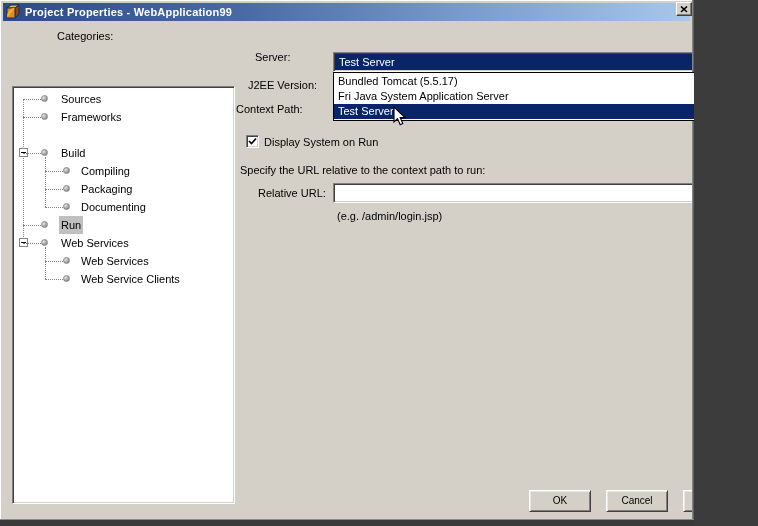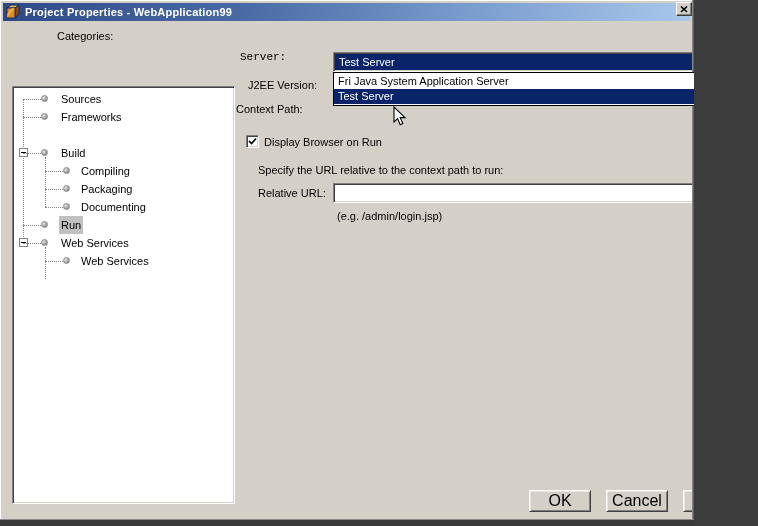--- a/index.html
+++ b/index.html
@@ -74,21 +74,21 @@
   .expand-box .minus {
     position:absolute; left:1px; top:3px; width:5px; height:1px; background:#000;
   }
   .v-dot { position:absolute; width:0; border-left:1px dotted #848484; }
   #vline-root { left:8px; top:10px; height:144px; }
   #vline-build { left:30px; top:68px; height:50px; }
   #vline-ws { left:30px; top:158px; height:32px; }
 
   
   .fld-label { position:absolute; white-space:nowrap; }
-  #server-label { left:240px; top:51px;font-family:Liberation Mono, monospace; }
+  #server-label { left:255px; top:51px; }
   #j2ee-label { left:248px; top:79px; }
   #context-label { left:236px; top:103px;text-align:center; }
 
   .combo {
     position:absolute; left:333px; top:52px; width:411px; height:20px;
     background:#0a246a;
     border:1px solid; border-color:#808080 #ffffff #ffffff #808080;
     box-shadow: inset 1px 1px 0 #404040, inset -1px -1px 0 #d4d0c8;
   }
   .combo-value {
@@ -114,39 +114,39 @@
   .dropdown-item.highlighted { background:#0a246a; color:#fff; }
 
   .checkbox {
     position:absolute; left:246px; top:135px; width:13px; height:13px;
     background:#fff;
     border:1px solid; border-color:#808080 #ffffff #ffffff #808080;
     box-shadow: inset 1px 1px 0 #404040, inset -1px -1px 0 #d4d0c8;
   }
   .checkbox svg { position:absolute; left:1px; top:1px; }
   #display-browser-label { left:264px; top:136px; }
-  #url-instruction { left:258px; top:164px; }
+  #url-instruction { left:240px; top:164px; }
   #relative-url-label { left:258px; top:187px; }
   .text-input {
     position:absolute; left:333px; top:183px; width:412px; height:20px;
     background:#fff;
     border:1px solid; border-color:#808080 #ffffff #ffffff #808080;
     box-shadow: inset 1px 1px 0 #404040, inset -1px -1px 0 #d4d0c8;
     font-family:"Liberation Sans", sans-serif; font-size:11px;
     padding:0 4px; outline:none;
   }
   #url-example { left:337px; top:210px; }
 
   
   .push-btn {
     position:absolute; top:490px; width:62px; height:22px;
     background:#d4d0c8;
     border:1px solid; border-color:#ffffff #404040 #404040 #ffffff;
     box-shadow: inset 1px 1px 0 #e8e6e0, inset -1px -1px 0 #808080;
-    font-family:"Liberation Sans", sans-serif; font-size:16px;
+    font-family:"Liberation Sans", sans-serif; font-size:10px;
     text-align:center; line-height:20px; cursor:default;
   }
   #ok-button { left:529px; }
   #cancel-button { left:606px; }
   #help-button { left:683px; }
 
   .mouse-cursor { position:absolute; left:393px; top:106px; z-index:10; pointer-events:none; }
 </style>
 </head>
 <body>
@@ -218,45 +218,51 @@
           </div>
           <div class="stub"></div>
           <div class="bullet"></div>
           <div class="tree-label">Web Services</div>
         </div>
         <div class="tree-row lvl1" style="top: 163px;">
           <div class="stub"></div>
           <div class="bullet"></div>
           <div class="tree-label">Web Services</div>
         </div>
+        <div class="tree-row lvl1" style="top: 181px;">
+          <div class="stub"></div>
+          <div class="bullet"></div>
+          <div class="tree-label">Web Service Clients</div>
+        </div>
       </div>
   </div>
 
   <div class="fld-label" id="server-label">Server:</div>
   <div class="fld-label" id="j2ee-label">J2EE Version:</div>
   <div class="fld-label" id="context-label">Context Path:</div>
 
   <div class="combo">
     <div class="combo-value">Test Server</div>
     <div class="combo-arrow-btn">
       <div class="arrow-down"></div>
     </div>
   </div>
 
   <div class="dropdown-list" id="dropdown-list">
+      <div class="dropdown-item">Bundled Tomcat (5.5.17)</div>
       <div class="dropdown-item">Fri Java System Application Server</div>
       <div class="dropdown-item highlighted">Test Server</div>
     </div>
 
   <div class="checkbox">
     <svg id="checkmark" width="9" height="9" viewBox="0 0 9 9" style="display: block;">
       <polyline points="1,4 3.5,6.5 8,1.5" fill="none" stroke="#000" stroke-width="1.7"></polyline>
     </svg>
   </div>
-  <div class="fld-label" id="display-browser-label">Display Browser on Run</div>
+  <div class="fld-label" id="display-browser-label">Display System on Run</div>
 
   <div class="fld-label" id="url-instruction">Specify the URL relative to the context path to run:</div>
   <div class="fld-label" id="relative-url-label">Relative URL:</div>
   <input class="text-input" type="text" value="" style="">
   <div class="fld-label" id="url-example">(e.g. /admin/login.jsp)</div>
 
   <div class="push-btn" id="ok-button">OK</div>
   <div class="push-btn" id="cancel-button">Cancel</div>
   <div class="push-btn" id="help-button">Help</div>
 

